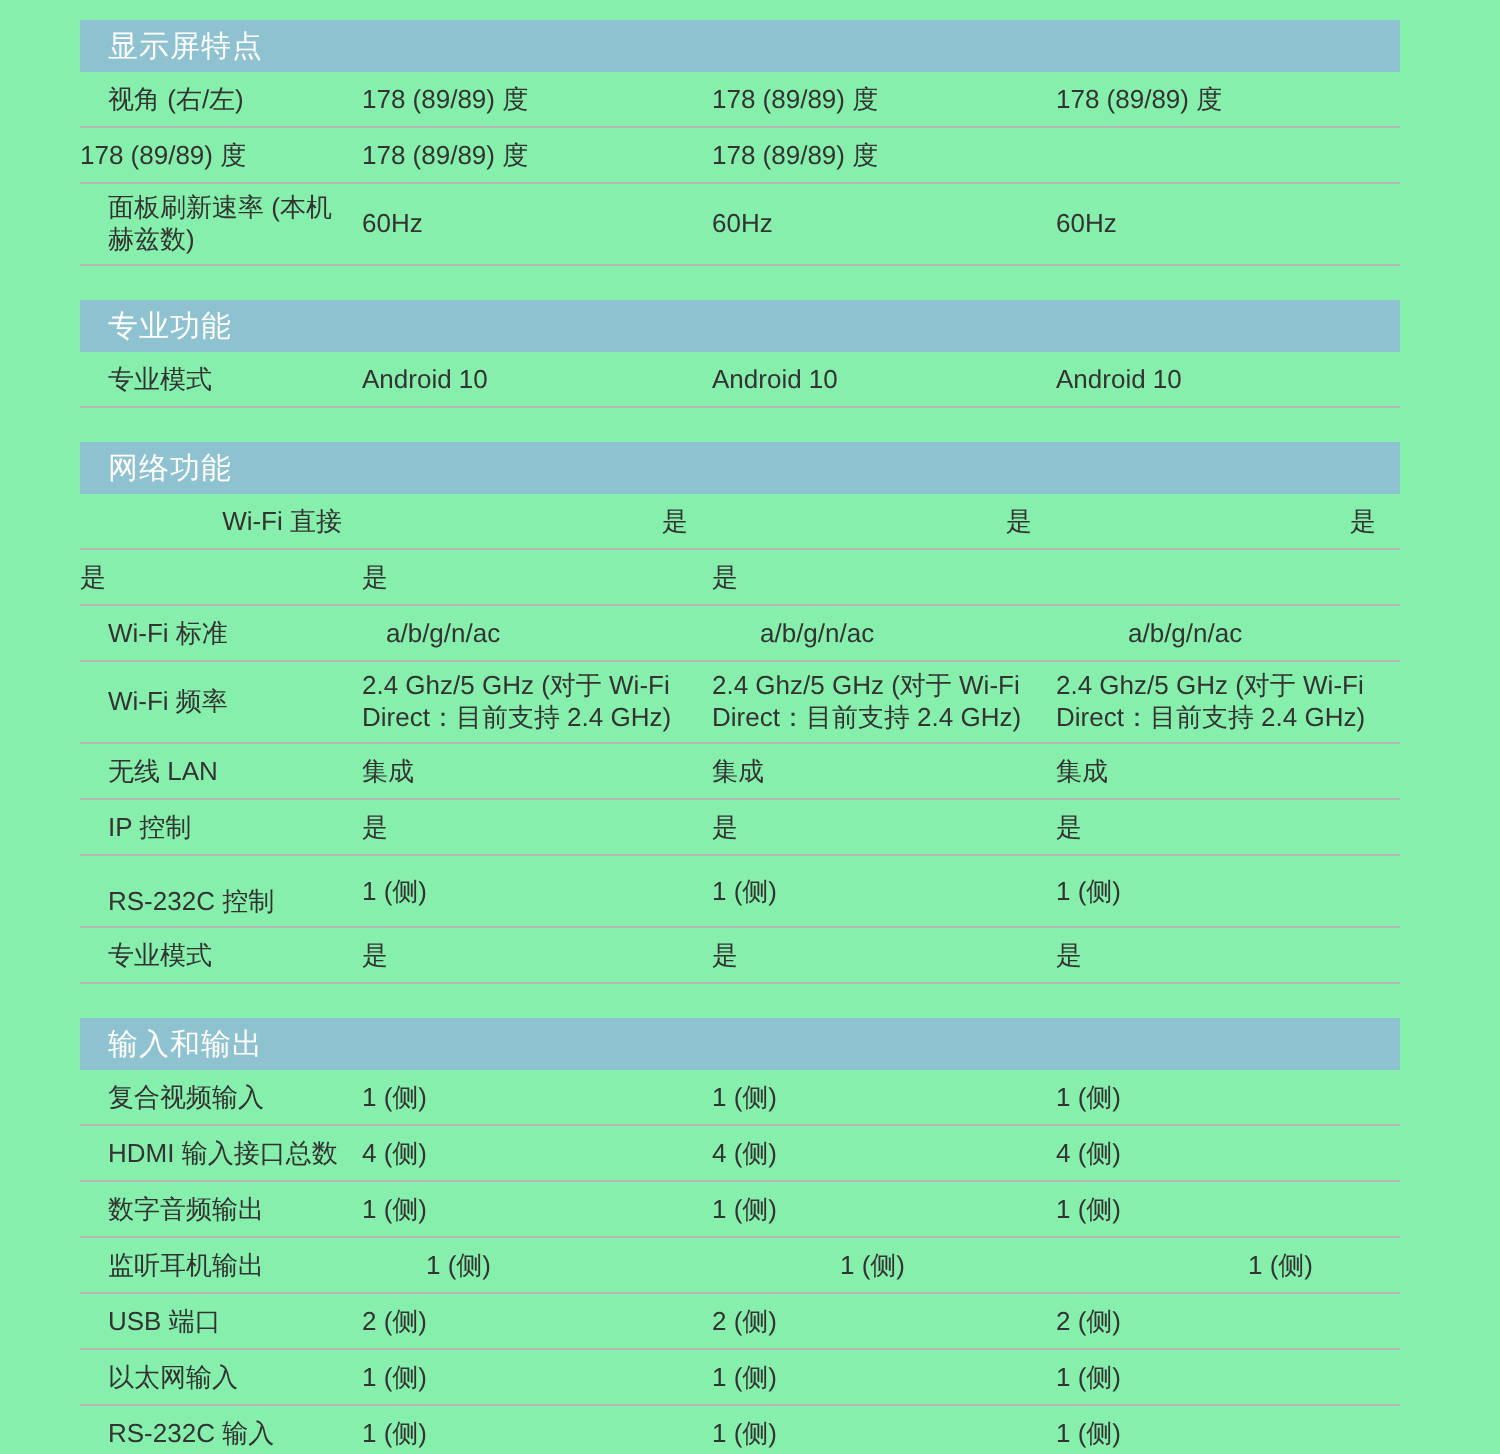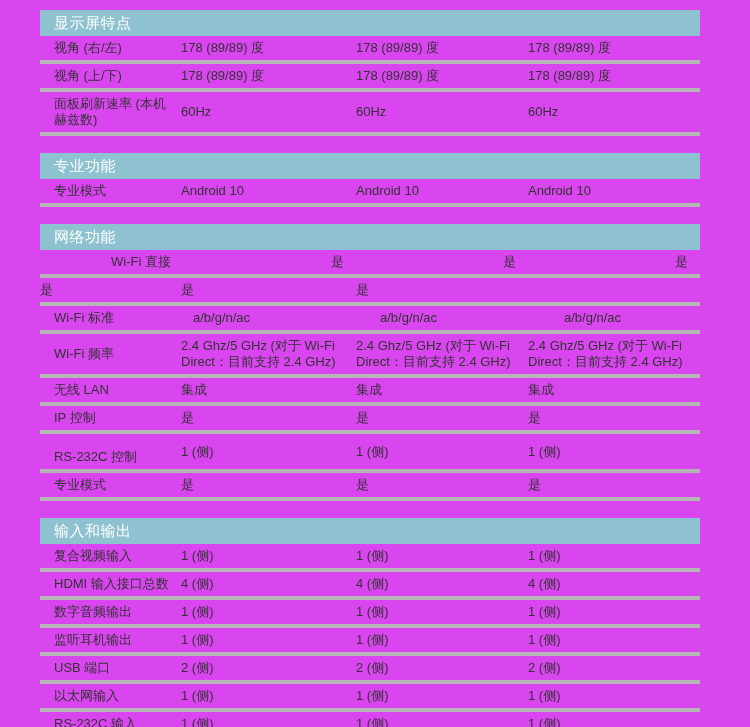--- a/index.html
+++ b/index.html
@@ -8,21 +8,21 @@
     background: #ffffff;
     width: 750px;
     height: 727px;
     overflow: hidden;
     font-family: "Liberation Sans", "DejaVu Sans", sans-serif;
   }
   .page {
     position: relative;
     width: 750px;
     height: 727px;
-    background: #d946ef;
+    background: #86efac;
   }
   .content {
     position: absolute;
     left: 40px;
     top: 10px;
     width: 660px;
   }
   .spec-section { margin: 0; }
   .spec-section + .spec-section { margin-top: 17px; }
   .band {
@@ -36,21 +36,21 @@
   .band-title {
     color: #ffffff;
     font-size: 15px;
     letter-spacing: 0.5px;
   }
   .row {
     display: grid;
     grid-template-columns: 141px 175px 172px 172px;
     align-items: center;
     min-height: 28px;
-    border-bottom: 4px solid #0c4a6e;
+    border-bottom: 1px solid #0c4a6e;
     box-sizing: border-box;
     padding: 4px 0;
   }
   .cell {
     font-size: 13px;
     line-height: 16px;
     color: #333333;
   }
   .cell.label {
     padding-left: 14px;
@@ -73,21 +73,20 @@
     </div>
     <div class="rows">
   <div class="row" style="border-bottom-color: rgb(181, 181, 181);">
     <div class="cell label" style="color: rgb(51, 51, 51);">视角 (右/左)</div>
     <div class="cell val" style="color: rgb(51, 51, 51);">178 (89/89) 度</div>
     <div class="cell val" style="color: rgb(51, 51, 51);">178 (89/89) 度</div>
     <div class="cell val" style="color: rgb(51, 51, 51);">178 (89/89) 度</div>
   </div>
 
   <div class="row" style="border-bottom-color: rgb(181, 181, 181);">
-    <div class="cell label" style="color: rgb(51, 51, 51);">视角 (上/下)</div>
     <div class="cell val" style="color: rgb(51, 51, 51);">178 (89/89) 度</div>
     <div class="cell val" style="color: rgb(51, 51, 51);">178 (89/89) 度</div>
     <div class="cell val" style="color: rgb(51, 51, 51);">178 (89/89) 度</div>
   </div>
 
   <div class="row" style="border-bottom-color: rgb(181, 181, 181);">
     <div class="cell label" style="color: rgb(51, 51, 51);">面板刷新速率 (本机赫兹数)</div>
     <div class="cell val" style="color: rgb(51, 51, 51);">60Hz</div>
     <div class="cell val" style="color: rgb(51, 51, 51);">60Hz</div>
     <div class="cell val" style="color: rgb(51, 51, 51);">60Hz</div>
@@ -190,21 +189,21 @@
     <div class="cell val" style="color: rgb(51, 51, 51);">4 (侧)</div>
   </div>
 
   <div class="row" style="border-bottom-color: rgb(181, 181, 181);">
     <div class="cell label" style="color: rgb(51, 51, 51);">数字音频输出</div>
     <div class="cell val" style="color: rgb(51, 51, 51);">1 (侧)</div>
     <div class="cell val" style="color: rgb(51, 51, 51);">1 (侧)</div>
     <div class="cell val" style="color: rgb(51, 51, 51);">1 (侧)</div>
   </div>
 
-  <div class="row" style="border-bottom-color: rgb(181, 181, 181);">
+  <div class="row" style="border-bottom-color: rgb(181, 181, 181); gap: 32px;">
     <div class="cell label" style="color: rgb(51, 51, 51);">监听耳机输出</div>
     <div class="cell val" style="color: rgb(51, 51, 51);">1 (侧)</div>
     <div class="cell val" style="color: rgb(51, 51, 51);">1 (侧)</div>
     <div class="cell val" style="color: rgb(51, 51, 51);">1 (侧)</div>
   </div>
 
   <div class="row" style="border-bottom-color: rgb(181, 181, 181);">
     <div class="cell label" style="color: rgb(51, 51, 51);">USB 端口</div>
     <div class="cell val" style="color: rgb(51, 51, 51);">2 (侧)</div>
     <div class="cell val" style="color: rgb(51, 51, 51);">2 (侧)</div>

